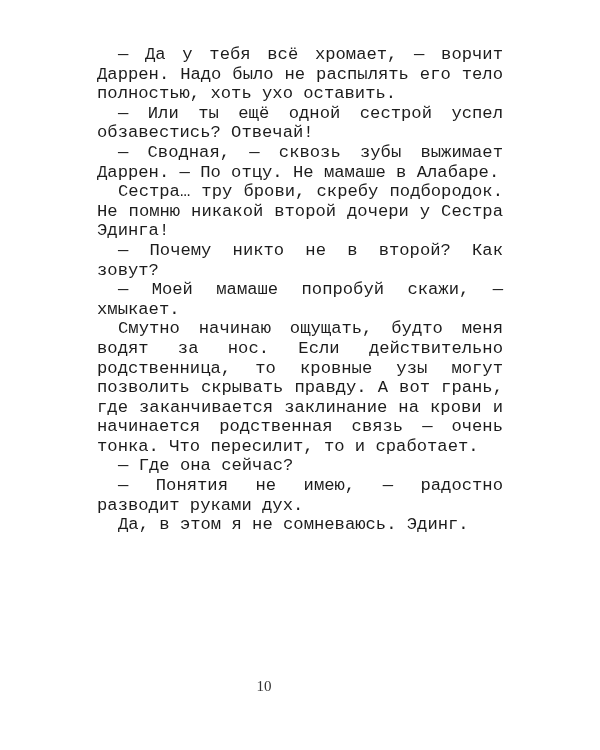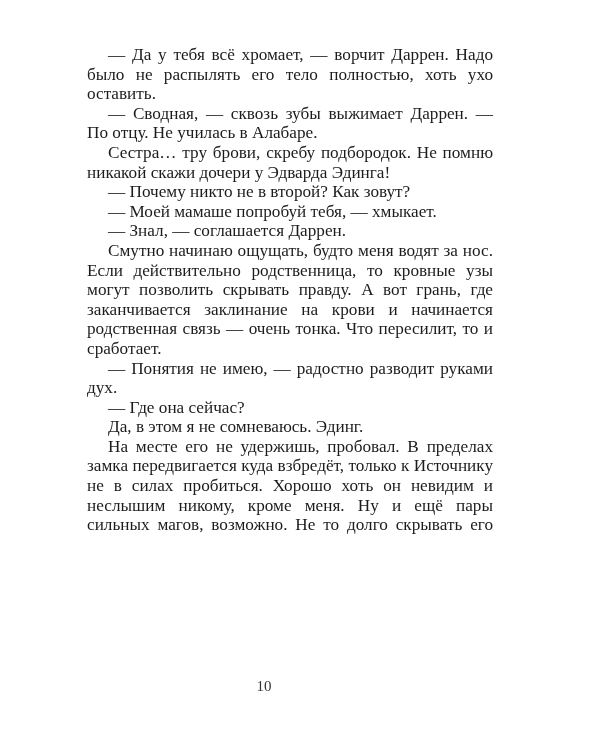--- a/index.html
+++ b/index.html
@@ -1,38 +1,37 @@
 <!DOCTYPE html>
 <html><head>
   <meta charset="utf-8">
   <style>
     html, body { margin: 0; padding: 0; background: #ffffff; }
     body { width: 600px; height: 750px; position: relative; overflow: hidden; }
     .page {
-      position: absolute; left: 87px; top: 45px; width: 406px;
-      font-family: Liberation Serif, serif;
+      position: absolute; left: 97px; top: 45px; width: 406px;
+      font-family: Liberation Mono, monospace;
       font-size: 17.2px; line-height: 19.6px; color: #1c1c1c;
     }
     .para { margin: 0; text-align: justify; text-indent: 21px; hyphens: manual; }
     .para.last-left { text-align-last: left; }
     .page-number {
       position: absolute; left: 0; width: 528px; top: 678px; text-align: center;
       font-family: "Liberation Serif", "DejaVu Serif", serif; font-size: 15px; color: #333;
     }
   </style>
 </head>
 <body>
 
 <div class="page">
   <p class="para last-left">— Да у тебя всё хромает, — ворчит Даррен. Надо было не распылять его тело полностью, хоть ухо оставить.</p>
-  <p class="para last-left">— Сводная, — сквозь зубы выжимает Даррен. — По отцу. Не училась в Алабаре.</p>
-  <p class="para last-left">Сестра… тру брови, скребу подбородок. Не помню никакой скажи дочери у Эдварда Эдинга!</p>
+  <p class="para last-left">— Или ты ещё одной сестрой успел обзавестись? Отвечай!</p>
+  <p class="para last-left">— Сводная, — сквозь зубы выжимает Даррен. — По отцу. Не мамаше в Алабаре.</p>
+  <p class="para last-left">Сестра… тру брови, скребу подбородок. Не помню никакой второй дочери у Сестра Эдинга!</p>
   <p class="para last-left">— Почему никто не в второй? Как зовут?</p>
-  <p class="para last-left">— Моей мамаше попробуй тебя, — хмыкает.</p>
-  <p class="para last-left">— Знал, — соглашается Даррен.</p>
+  <p class="para last-left">— Моей мамаше попробуй скажи, — хмыкает.</p>
   <p class="para last-left">Смутно начинаю ощущать, будто меня водят за нос. Если действительно родственница, то кровные узы могут позволить скрывать правду. А вот грань, где заканчивается заклинание на крови и начинается родственная связь — очень тонка. Что пересилит, то и сработает.</p>
+  <p class="para last-left">— Где она сейчас?</p>
   <p class="para last-left">— Понятия не имею, — радостно разводит руками дух.</p>
-  <p class="para last-left">— Где она сейчас?</p>
   <p class="para last-left">Да, в этом я не сомневаюсь. Эдинг.</p>
-  <p class="para" style="text-align-last: justify;">На месте его не удержишь, пробовал. В пределах замка передвигается куда взбредёт, только к Источ­нику не в силах пробиться. Хорошо хоть он невидим и неслышим никому, кроме меня. Ну и ещё пары сильных магов, возможно. Не то долго скрывать его</p>
 </div>
 
 <div class="page-number">10</div>
 
 </body></html>

